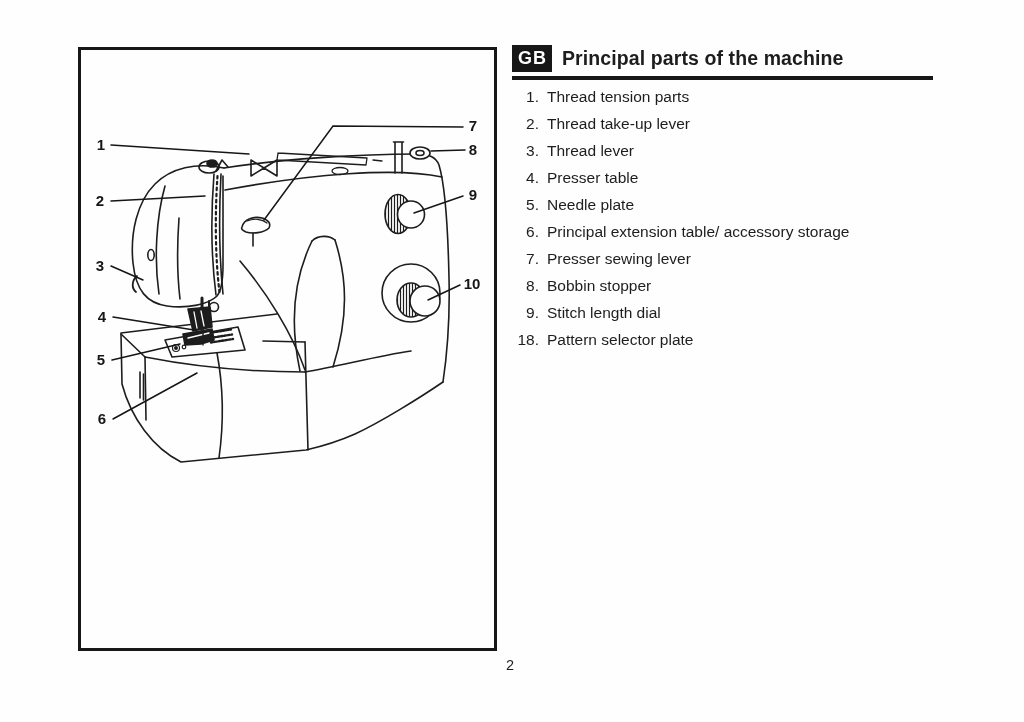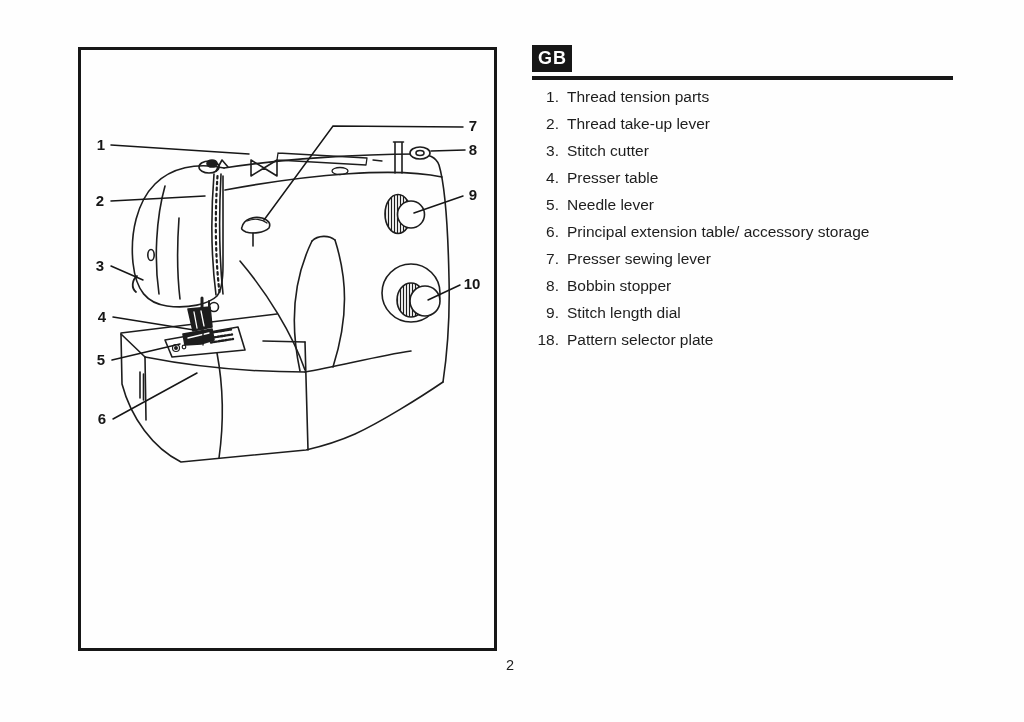--- a/index.html
+++ b/index.html
@@ -21,21 +21,21 @@
     border:3px solid #171717;
     background:#fefefe;
   }
   .diagram-box svg{position:absolute;left:0;top:0;}
   svg text.callout{
     font-family:"Liberation Sans", sans-serif;
     font-size:15px;font-weight:bold;fill:#161616;
   }
   
   .content{
-    position:absolute;left:532px;top:45px;width:424px;
+    position:absolute;left:512px;top:45px;width:424px;
   }
   .header-row{display:flex;align-items:center;}
   .badge{
     background:#171717;color:#fefefe;
     font-weight:bold;font-size:18px;line-height:21px;
     padding:3px 5px 3px 6px;letter-spacing:1px;
     flex:none;
   }
   .title{
     margin:0 0 0 10px;
@@ -161,43 +161,44 @@
         <text class="callout" x="392" y="105">8</text>
         <text class="callout" x="392" y="150">9</text>
         <text class="callout" x="391" y="239">10</text>
       </g>
     </svg>
   </div>
 
   <div class="content">
     <div class="header-row">
       <span class="badge">GB</span>
+      <h1 class="title">Principal parts of the machine</h1>
     </div>
     <div class="rule"></div>
 
     <ol class="parts">
       <li>
         <span class="num">1.</span>
         <span class="label">Thread tension parts</span>
       </li>
       <li>
         <span class="num">2.</span>
         <span class="label">Thread take-up lever</span>
       </li>
       <li>
         <span class="num">3.</span>
-        <span class="label">Stitch cutter</span>
+        <span class="label">Thread lever</span>
       </li>
       <li>
         <span class="num">4.</span>
         <span class="label">Presser table</span>
       </li>
       <li>
         <span class="num">5.</span>
-        <span class="label">Needle lever</span>
+        <span class="label">Needle plate</span>
       </li>
       <li>
         <span class="num">6.</span>
         <span class="label">Principal extension table/ accessory storage</span>
       </li>
       <li>
         <span class="num">7.</span>
         <span class="label">Presser sewing lever</span>
       </li>
       <li>

